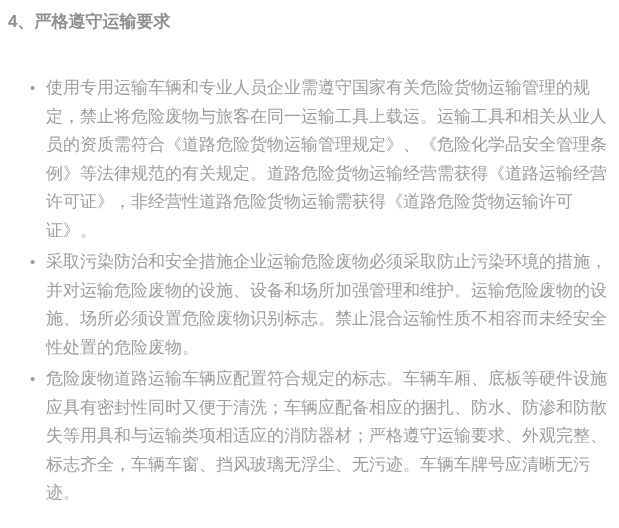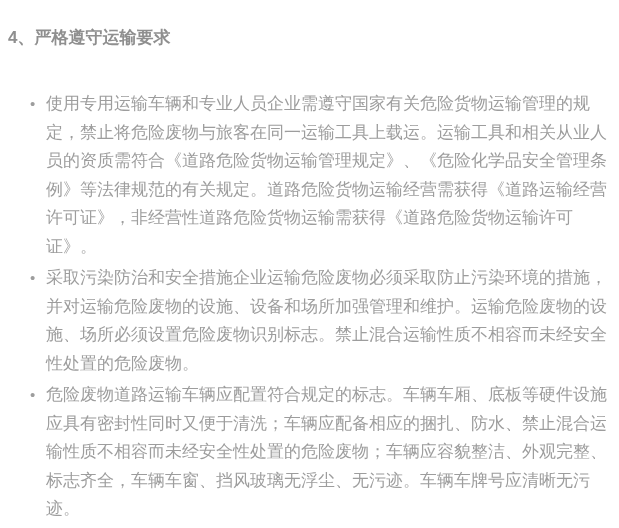--- a/index.html
+++ b/index.html
@@ -9,21 +9,21 @@
   body {
     width: 619px;
     height: 528px;
     background: #ffffff;
     overflow: hidden;
   }
   .page {
     box-sizing: border-box;
     width: 619px;
     height: 480px;
-    padding: 26px 0 0 8px;
+    padding: 10px 0 0 8px;
     font-family: "Liberation Sans", "DejaVu Sans", sans-serif;
   }
   .section-title {
     margin: 0;
     font-size: 17px;
     line-height: 24px;
     font-weight: bold;
     color: #8f8f8f;
   }
   .requirement-list {
@@ -53,15 +53,15 @@
   }
 </style>
 </head>
 <body>
 
 <div class="page">
   <h1 class="section-title">4、严格遵守运输要求</h1>
   <ul class="requirement-list">
       <li><span class="bullet">•</span><span>使用专用运输车辆和专业人员企业需遵守国家有关危险货物运输管理的规定，禁止将危险废物与旅客在同一运输工具上载运。运输工具和相关从业人员的资质需符合《道路危险货物运输管理规定》、《危险化学品安全管理条例》等法律规范的有关规定。道路危险货物运输经营需获得《道路运输经营许可证》，非经营性道路危险货物运输需获得《道路危险货物运输许可证》。</span></li>
       <li><span class="bullet">•</span><span>采取污染防治和安全措施企业运输危险废物必须采取防止污染环境的措施，并对运输危险废物的设施、设备和场所加强管理和维护。运输危险废物的设施、场所必须设置危险废物识别标志。禁止混合运输性质不相容而未经安全性处置的危险废物。</span></li>
-      <li><span class="bullet">•</span><span>危险废物道路运输车辆应配置符合规定的标志。车辆车厢、底板等硬件设施应具有密封性同时又便于清洗；车辆应配备相应的捆扎、防水、禁止混合运输性质不相容而未经安全性处置的危险废物；车辆应容貌整洁、外观完整、标志齐全，车辆车窗、挡风玻璃无浮尘、无污迹。车辆车牌号应清晰无污迹。</span></li>
+      <li><span class="bullet">•</span><span>危险废物道路运输车辆应配置符合规定的标志。车辆车厢、底板等硬件设施应具有密封性同时又便于清洗；车辆应配备相应的捆扎、防水、防渗和防散失等用具和与运输类项相适应的消防器材；严格遵守运输要求、外观完整、标志齐全，车辆车窗、挡风玻璃无浮尘、无污迹。车辆车牌号应清晰无污迹。</span></li>
     </ul>
 </div>
 
 </body></html>

